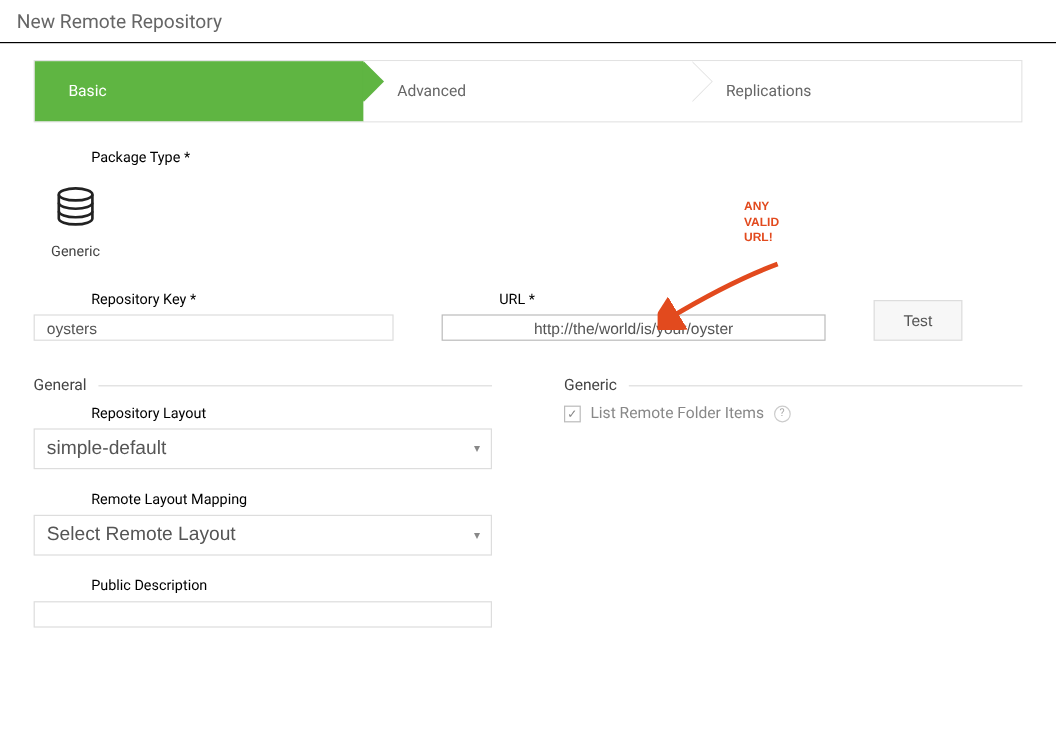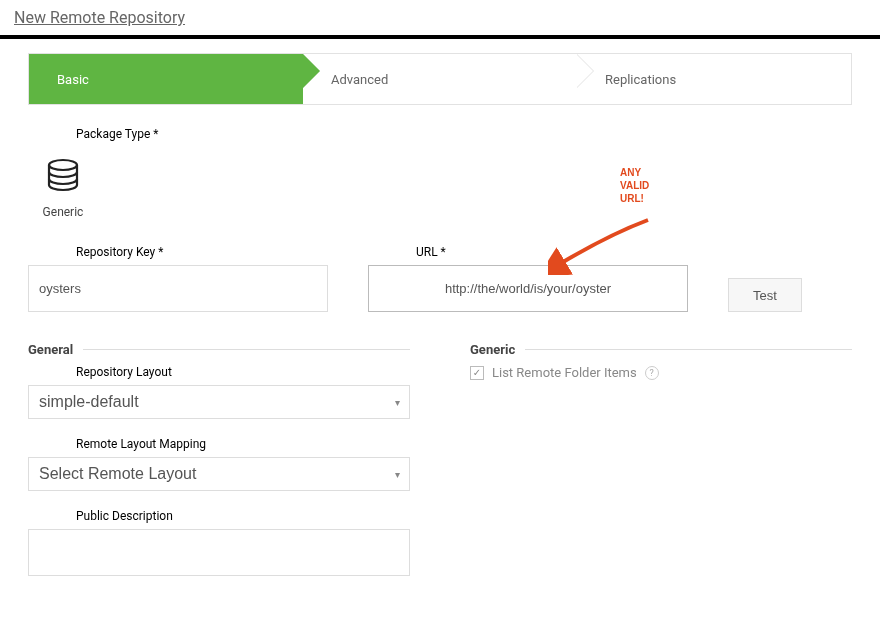--- a/index.html
+++ b/index.html
@@ -14,22 +14,21 @@
     position: relative;
   }
   .page {
     padding: 0 0 20px 0;
   }
   .page-title {
     font-size: 16px;
     color: #666;
     padding: 8px 14px 8px 14px;
     font-weight: 400;
-    border-bottom: 4px solid #000000;
-    text-decoration: underline;
+    border-bottom: 1px solid #000000;
   }
   .content {
     padding: 14px 28px 0 28px;
   }
 
   
   .stepper {
     display: flex;
     border: 1px solid #e2e2e2;
     height: 52px;
@@ -110,21 +109,21 @@
     gap: 40px;
     margin-bottom: 30px;
     align-items: flex-end;
   }
   .col-left { flex: 0 0 300px; }
   .col-url { flex: 0 0 320px; }
   .col-btn { }
 
   .input {
     width: 100%;
-    height: 47px;
+    height: 22px;
     border: 1px solid #ddd;
     padding: 0 10px;
     font-size: 13px;
     color: #555;
     background: #fff;
   }
   .input.url-focus { border-color: #bbb; text-align: center; }
 
   .btn {
     height: 34px;
@@ -143,21 +142,21 @@
   }
   .section { flex: 1; }
   .section-hd {
     display: flex;
     align-items: center;
     margin-bottom: 8px;
   }
   .section-title {
     font-size: 13px;
     color: #444;
-    font-weight: 700;
+    font-weight: 400;
     padding-right: 10px;
   }
   .section-line {
     flex: 1;
     height: 1px;
     background: #ddd;
   }
 
   .field { margin-bottom: 18px; }
   .select-wrap {

